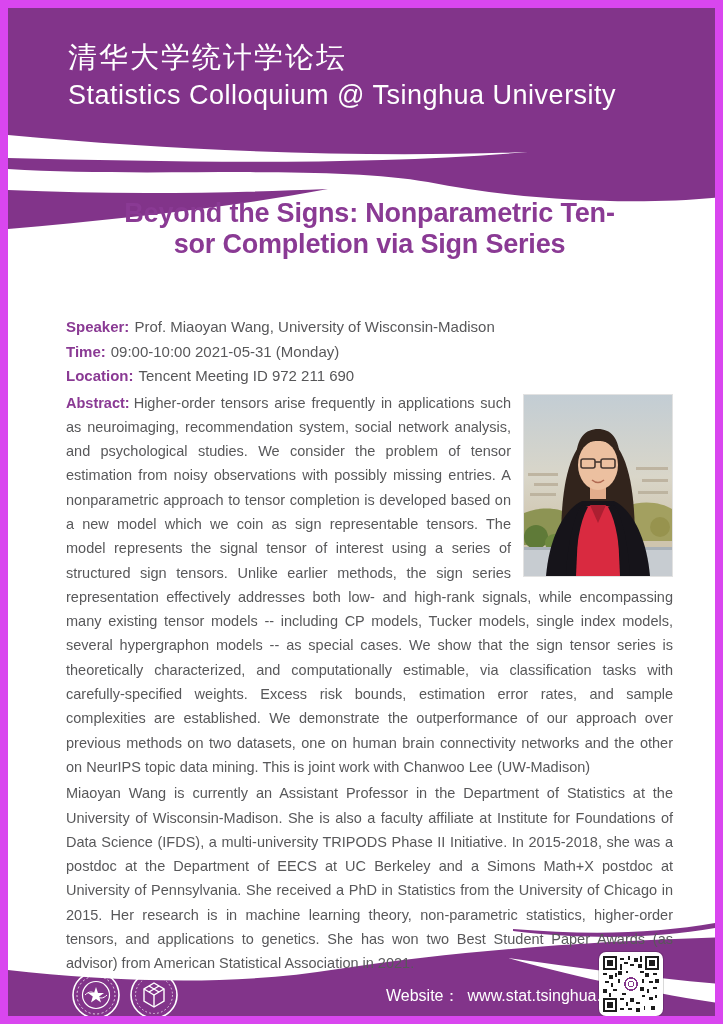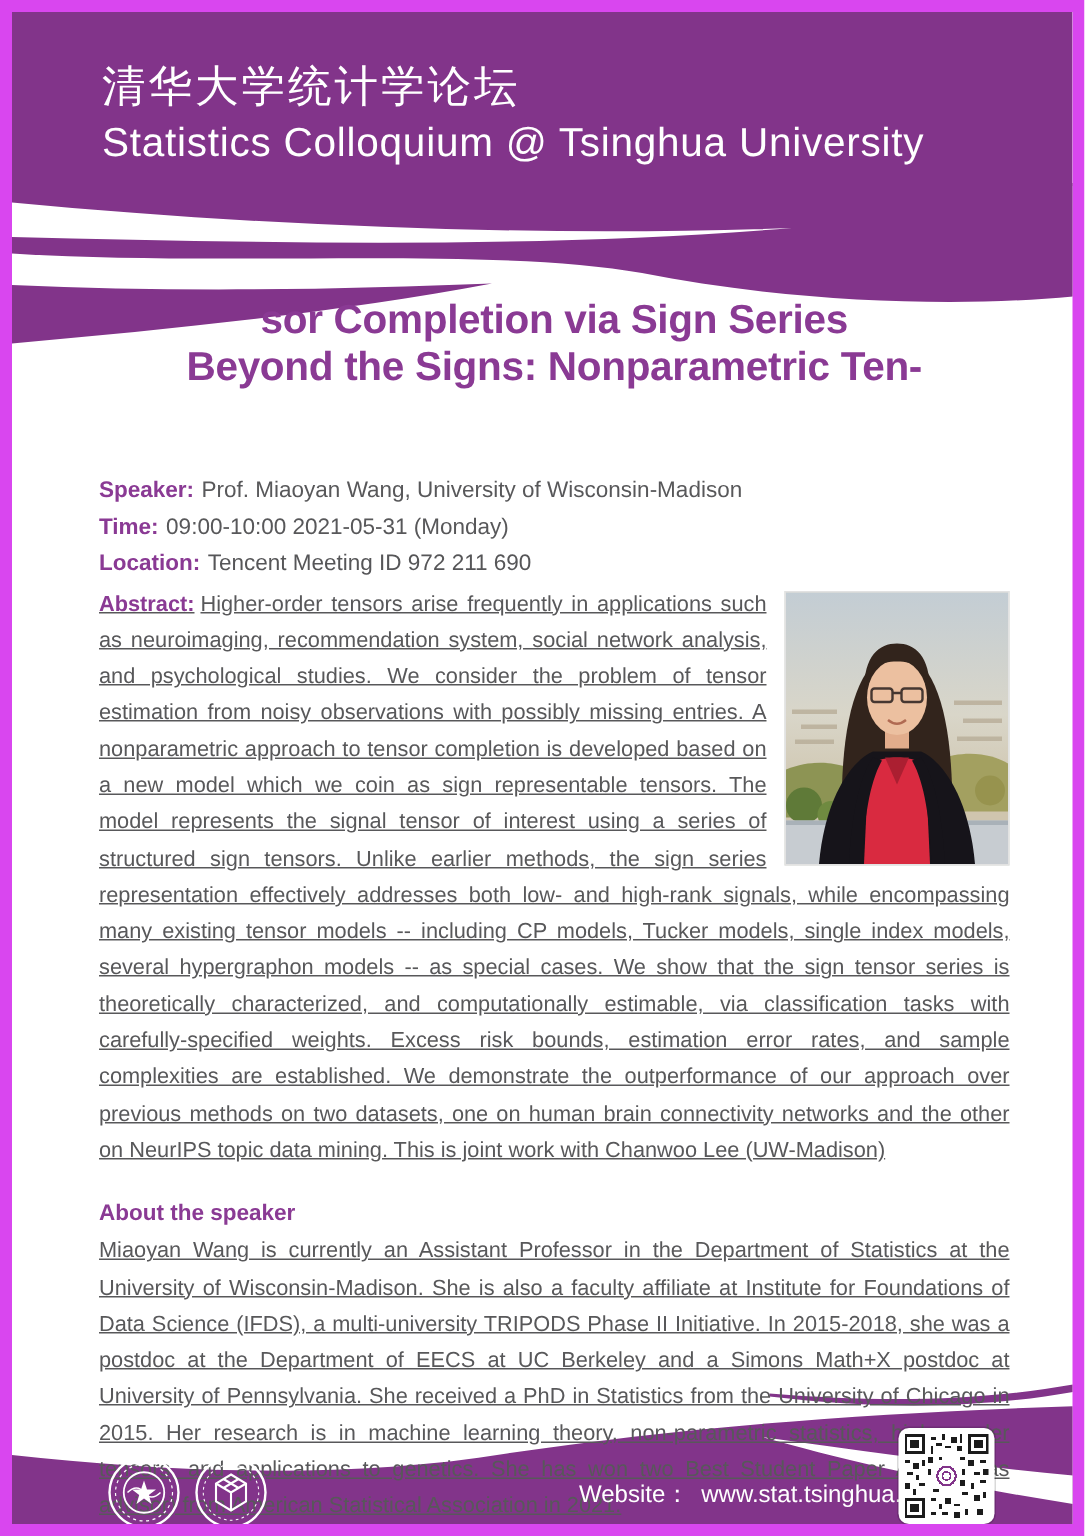--- a/index.html
+++ b/index.html
@@ -31,21 +31,20 @@
     font-size:27px; font-weight:700; line-height:31px; letter-spacing:-0.2px;
   }
   
   .main-col { position:absolute; top:263px; left:58px; width:607px; z-index:2;margin-top:44px; }
   .info-row { font-size:15px; line-height:24.5px; color:var(--text-gray); }
   .info-label { color:var(--purple-bright); font-weight:700; margin-right:5px; }
   .bold-val { font-weight:400; color:#565658; }
   .para {
     margin-top:2px; font-size:14.5px; line-height:24.3px; color:var(--text-gray);
     text-align:justify;
-    text-decoration:underline;
   }
   .para .inline-label { color:var(--purple-bright); font-weight:700; margin-right:4px; }
   .photo-wrap {
     float:right; width:150px; height:183px; margin:3px 0 8px 12px;
     border:1px solid #e2e2e2; background:#d7d9d2;
   }
   .about-heading {
     margin-top:19px; font-size:15px; font-weight:700; color:var(--purple-bright);
     line-height:22px;
   }
@@ -77,22 +76,22 @@
     <div class="header-en">Statistics Colloquium @ Tsinghua University</div>
   </div>
 
   <svg class="top-wave" viewBox="0 0 723 140" aria-hidden="true">
     <path d="M0,0 H723 V74 C640,84 520,80 420,60 C320,42 140,56 0,47 Z" fill="var(--purple)"></path>
     <path d="M0,13 C170,29 350,36 520,30 C350,44 170,40 0,36 Z" fill="#ffffff"></path>
     <path d="M0,68 C110,73 220,71 320,67 C220,86 110,97 0,107 Z" fill="var(--purple)"></path>
   </svg>
 
   <div class="talk-title">
+    <div>Beyond the Signs: Nonparametric Ten-</div>
     <div>sor Completion via Sign Series</div>
-    <div>Beyond the Signs: Nonparametric Ten-</div>
   </div>
 
   <div class="main-col">
 
     <div class="info-row">
       <span class="info-label">Speaker:</span><span>Prof. Miaoyan Wang, University of Wisconsin-Madison</span>
     </div>
     <div class="info-row">
       <span class="info-label">Time:</span><span>09:00-10:00 2021-05-31 (Monday)</span>
     </div>
@@ -150,21 +149,20 @@
 
           <path d="M52,181 L55,116 C62,108 86,108 93,116 L96,181 Z" fill="#d92a40"></path>
           <path d="M66,110 L74,128 L82,110 Z" fill="#ab1f31"></path>
 
           <path d="M42,181 C44,140 52,118 58,110 L64,112 C56,126 52,150 51,181 Z" fill="#16141a"></path>
           <path d="M106,181 C104,140 96,118 90,110 L84,112 C92,126 96,150 97,181 Z" fill="#16141a"></path>
         </svg>
       </span><span class="inline-label">Abstract:</span><span>Higher-order tensors arise frequently in applications such as neuroimaging, recommendation system, social network analysis, and psychological studies. We consider the problem of tensor estimation from noisy observations with possibly missing entries. A nonparametric approach to tensor completion is developed based on a new model which we coin as sign representable tensors. The model represents the signal tensor of interest using a series of structured sign tensors. Unlike earlier methods, the sign series representation effectively addresses both low- and high-rank signals, while encompassing many existing tensor models -- including CP models, Tucker models, single index models, several hypergraphon models -- as special cases. We show that the sign tensor series is theoretically characterized, and computationally estimable, via classification tasks with carefully-specified weights. Excess risk bounds, estimation error rates, and sample complexities are established. We demonstrate the outperformance of our approach over previous methods on two datasets, one on human brain connectivity networks and the other on NeurIPS topic data mining. This is joint work with Chanwoo Lee (UW-Madison)</span>
     </div>
 
-    <div class="about-heading">About the speaker</div>
     <div class="para about-para">Miaoyan Wang is currently an Assistant Professor in the Department of Statistics at the University of Wisconsin-Madison. She is also a faculty affiliate at Institute for Foundations of Data Science (IFDS), a multi-university TRIPODS Phase II Initiative. In 2015-2018, she was a postdoc at the Department of EECS at UC Berkeley and a Simons Math+X postdoc at University of Pennsylvania. She received a PhD in Statistics from the University of Chicago in 2015. Her research is in machine learning theory, non-parametric statistics, higher-order tensors, and applications to genetics. She has won two Best Student Paper Awards (as advisor) from American Statistical Association in 2021.</div>
   </div>
 
   <svg class="bottom-wave" viewBox="0 0 723 119" aria-hidden="true">
     <path d="M505,16 C590,23 660,20 723,7 L723,12 C660,25 590,28 505,18 Z" fill="var(--purple)"></path>
     <path d="M0,57 C100,68 220,74 330,56 C450,38 580,28 723,24 V119 H0 Z" fill="var(--purple)"></path>
     <path d="M500,45 C580,56 650,66 723,72 L723,92 C640,80 560,62 500,45 Z" fill="#ffffff"></path>
   </svg>
 
   <div class="footer-content">

